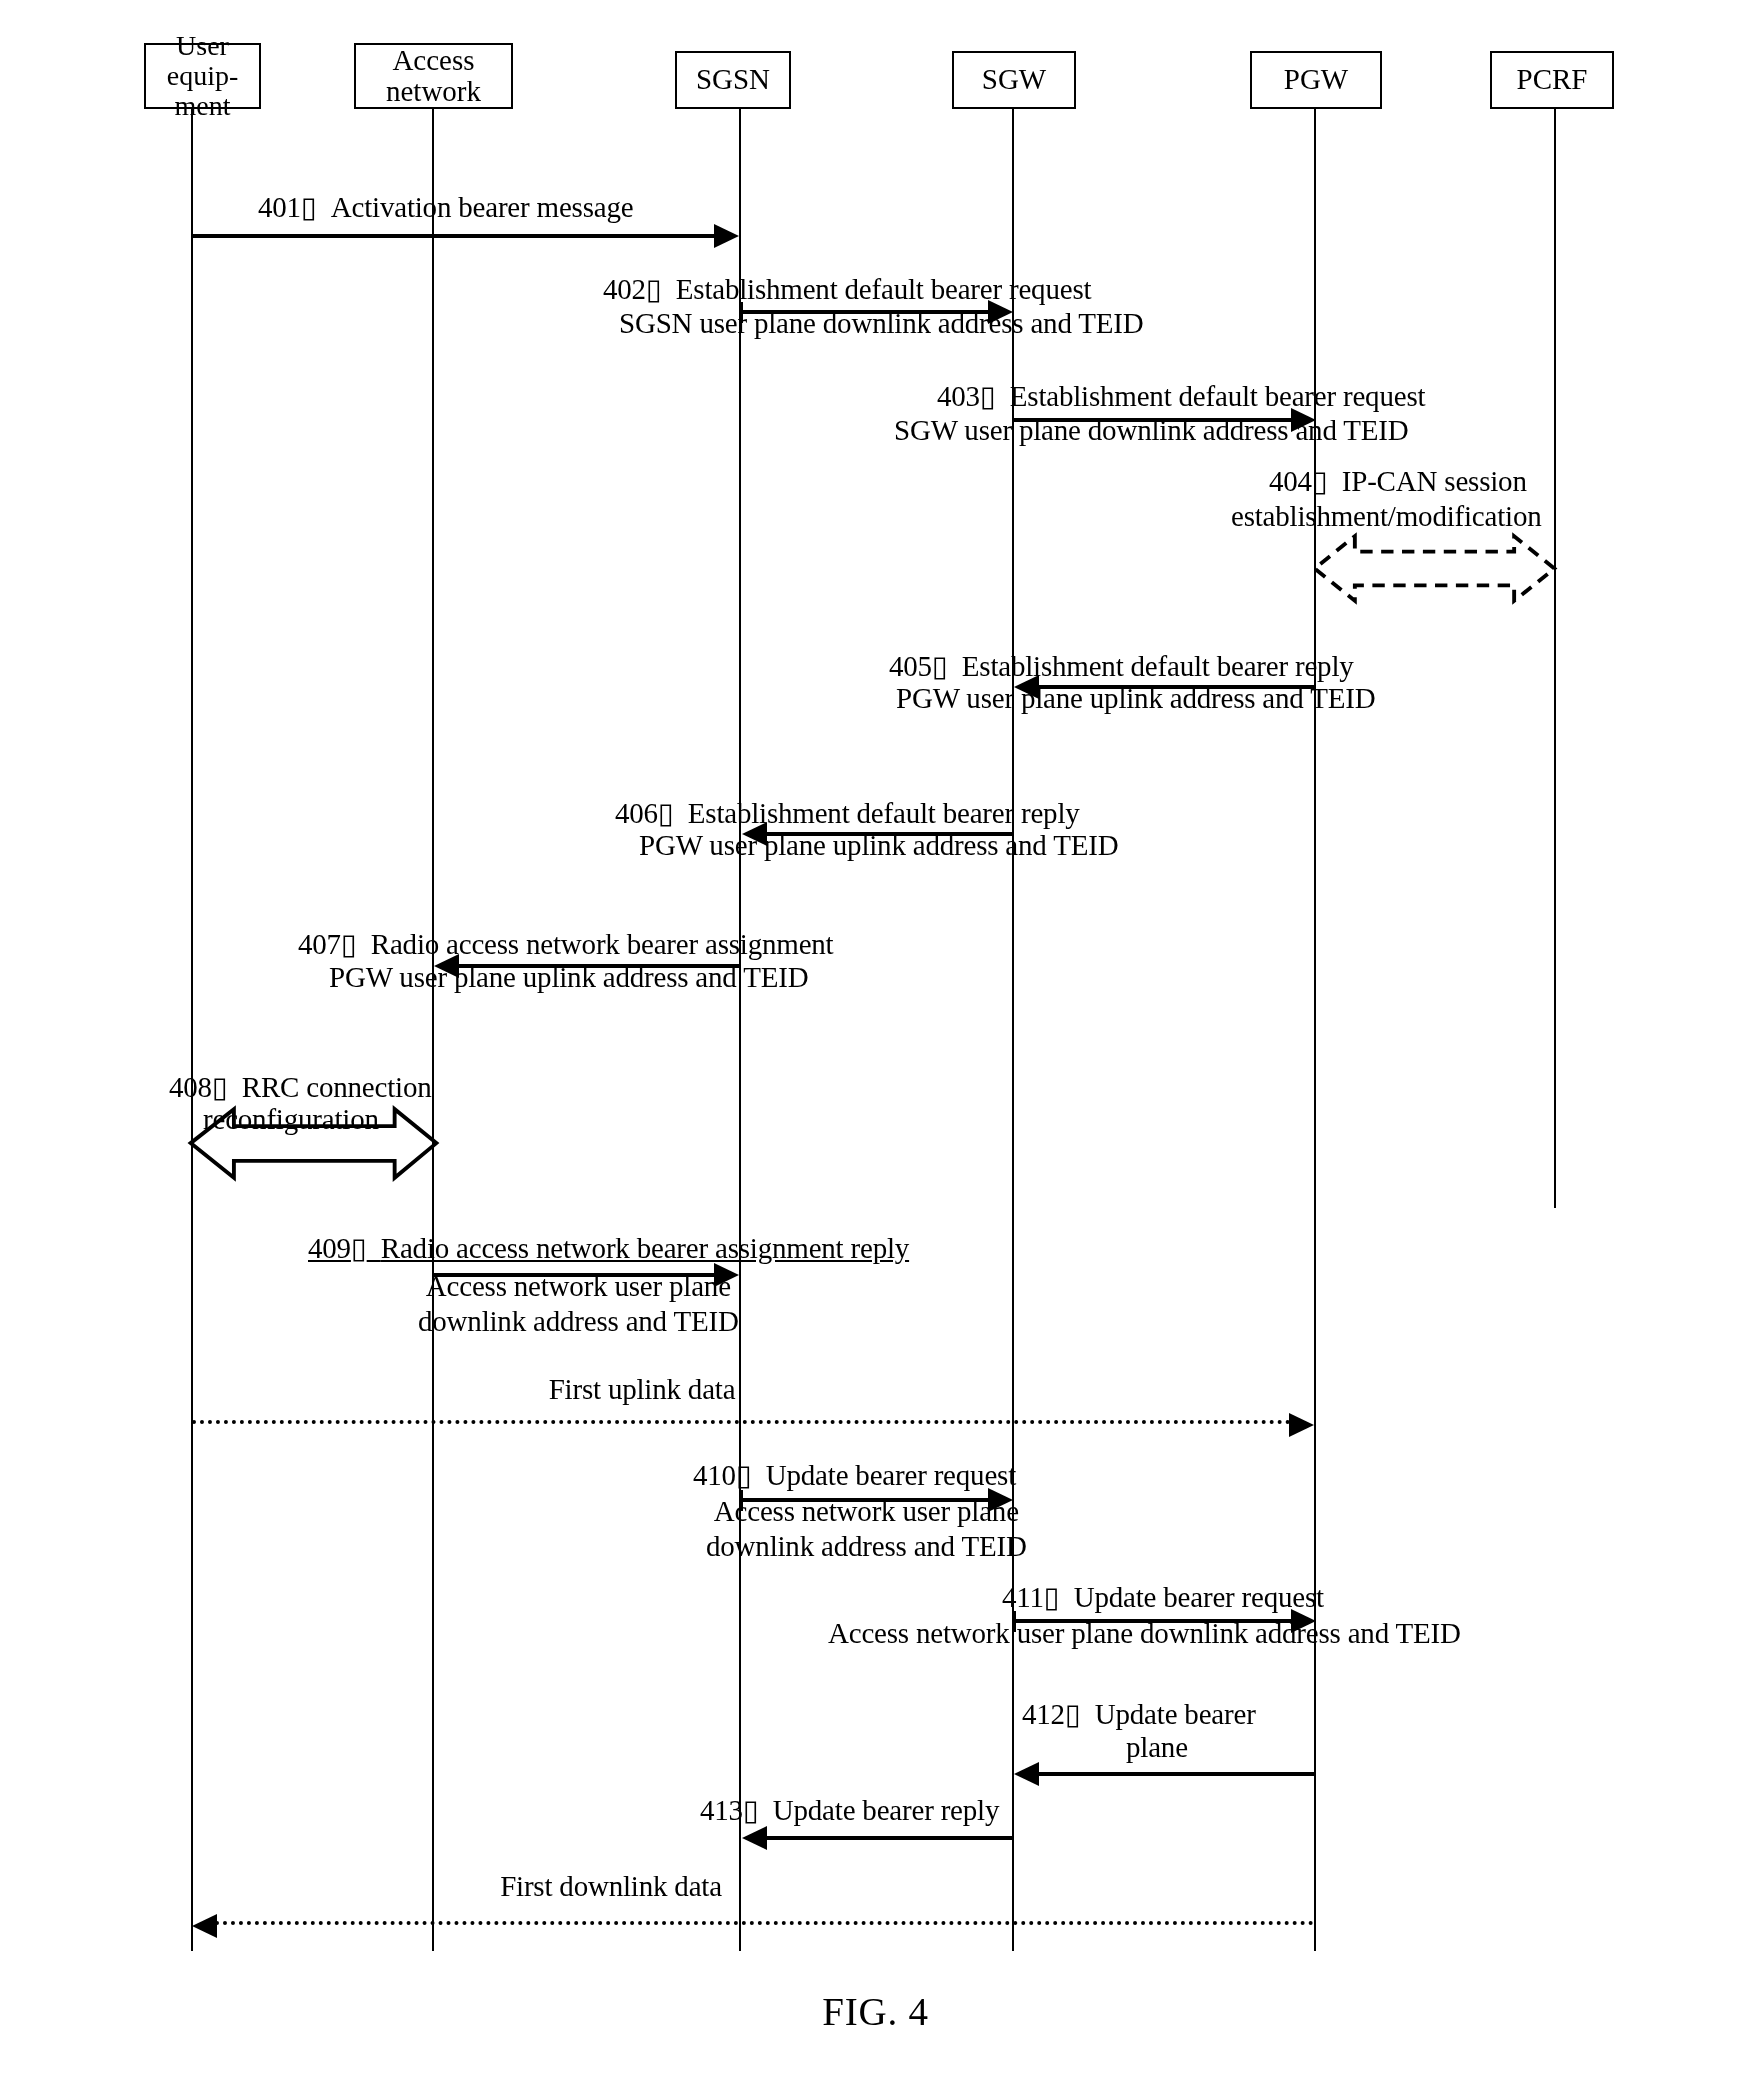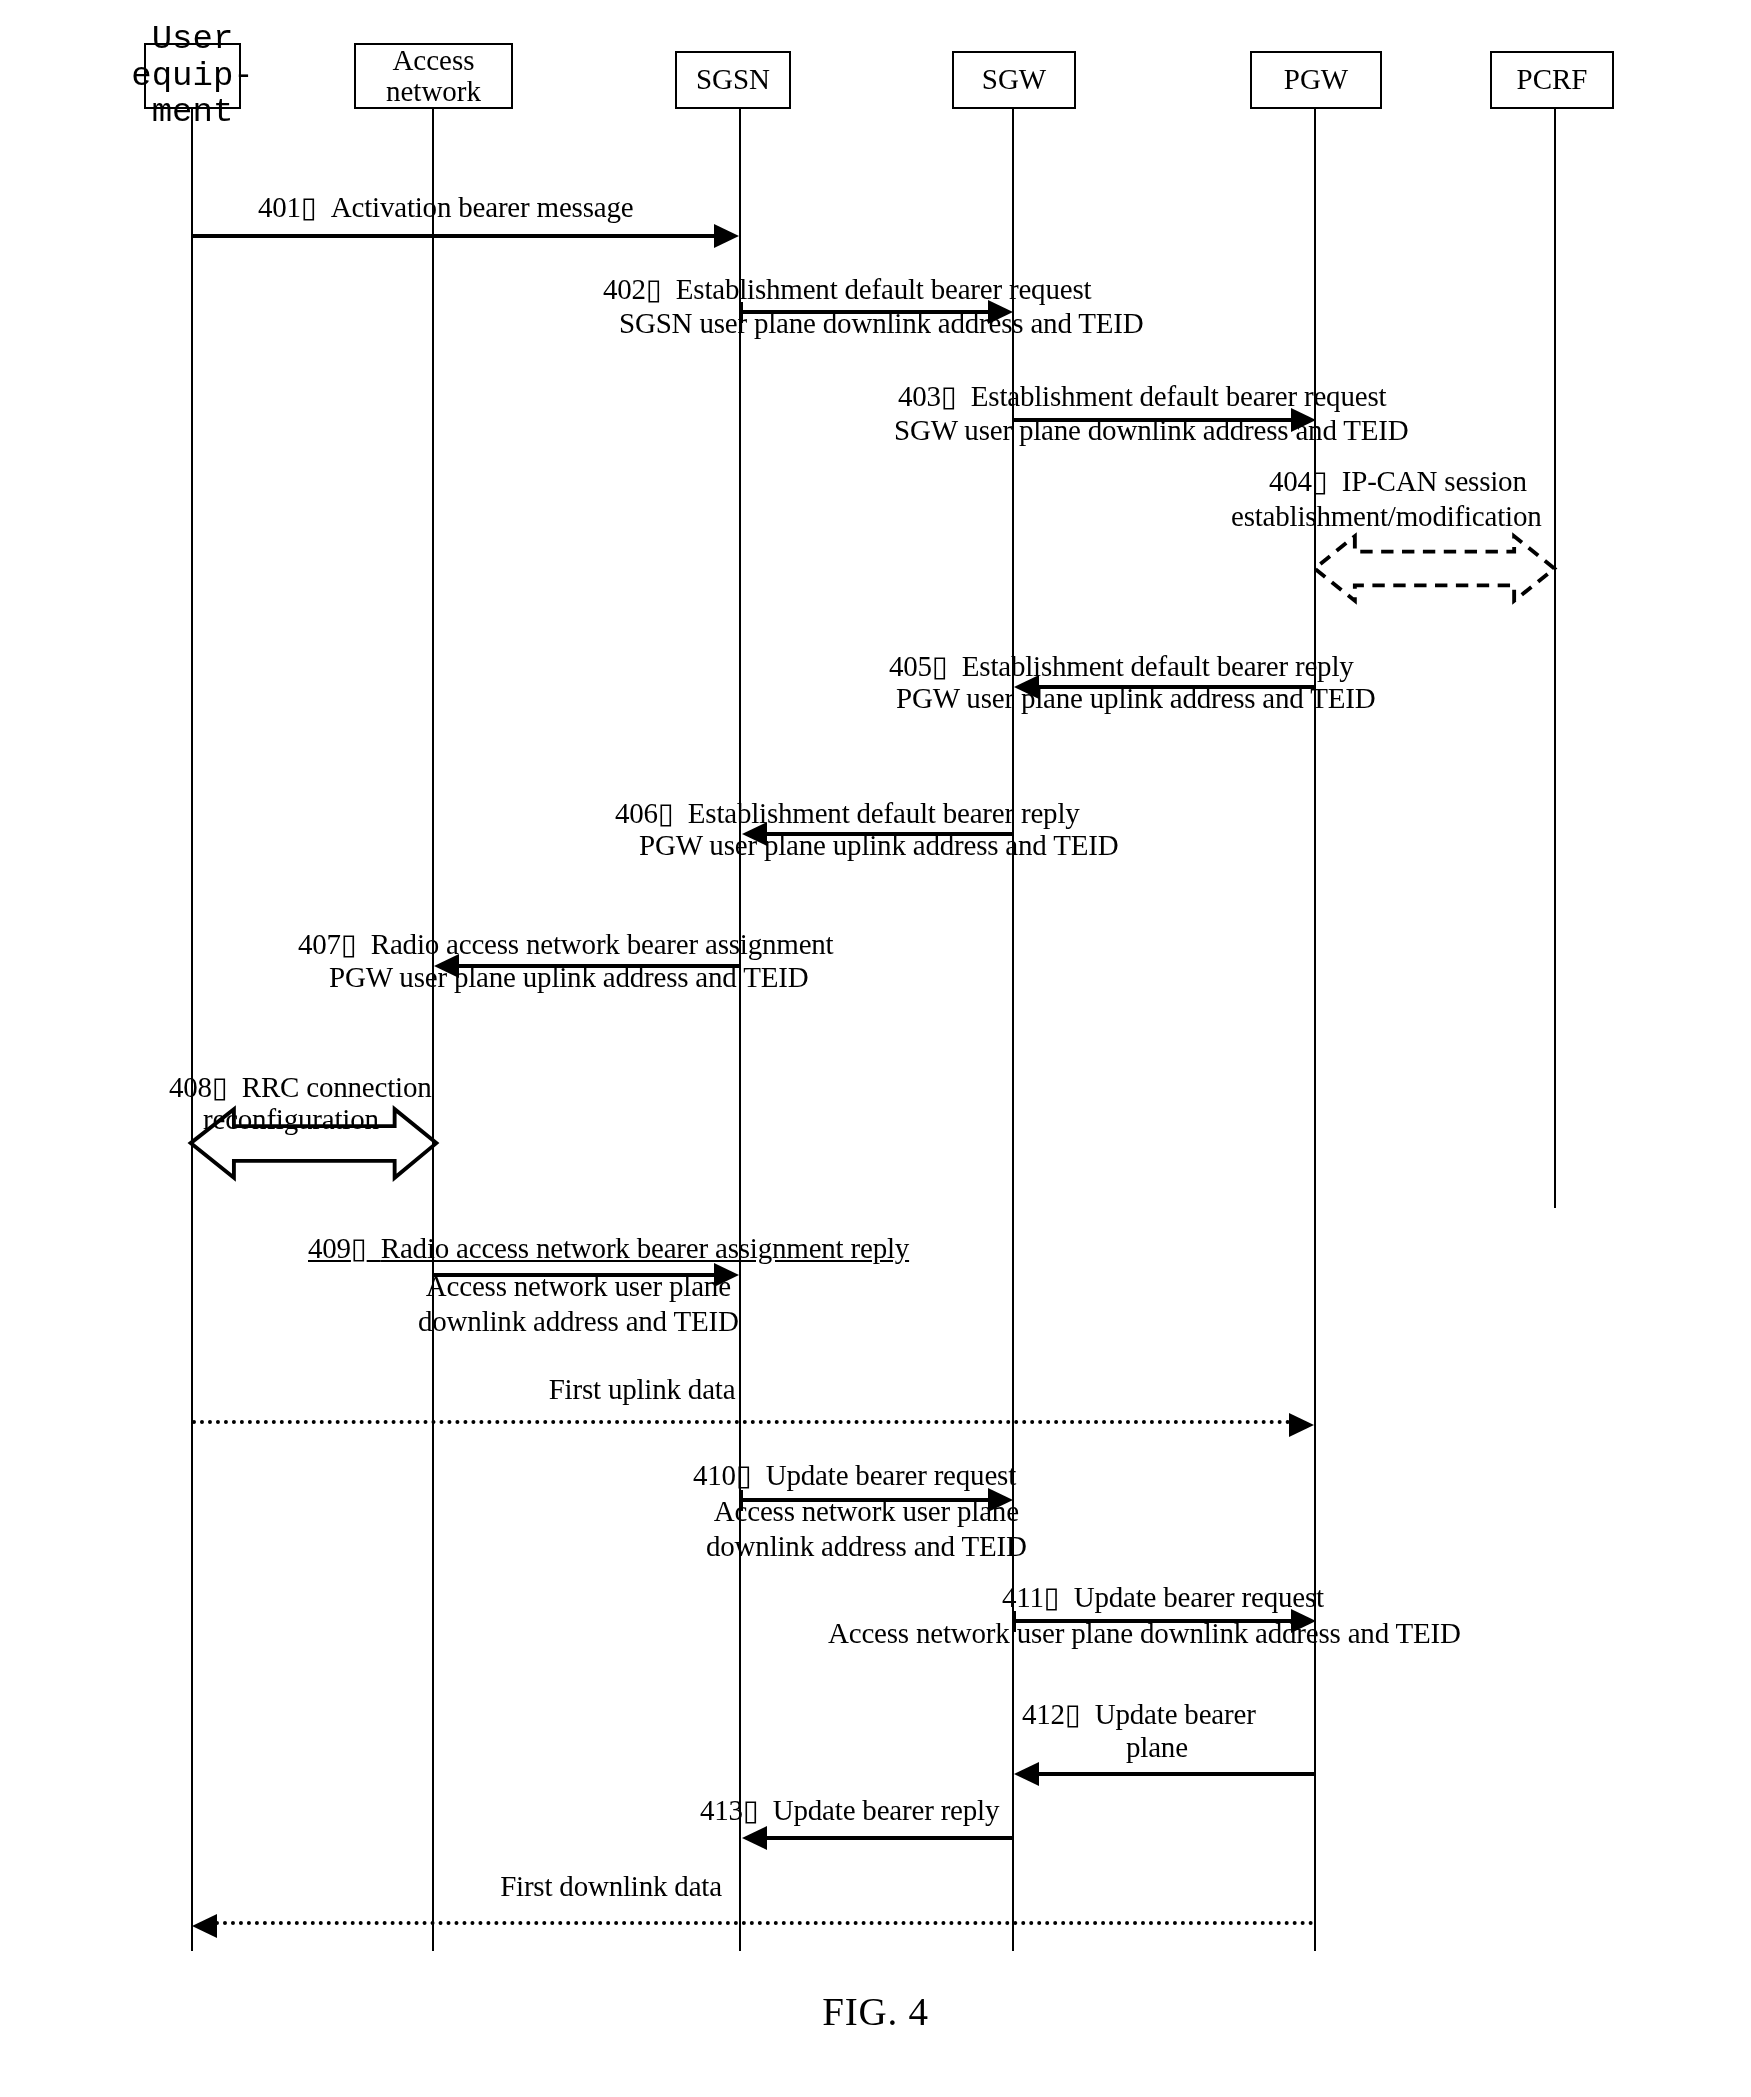--- a/index.html
+++ b/index.html
@@ -96,21 +96,21 @@
     text-align: center;
     font-size: 39px;
     letter-spacing: 0.8px;
   }
 </style>
 </head>
 <body>
 
 <div id="figure">
 
-  <div class="actor-box" style="left:144px; top:43px; width:97px; height:66px; font-size:34px;font-family:Liberation Mono, monospace;">
+  <div class="actor-box" style="left:144px; top:43px; width:117px; height:66px; font-size:28px;">
     <span class="actor-label" style="white-space: pre-line;">User
 equip-
 ment</span>
   </div>
   <div class="actor-box" style="left:354px; top:43px; width:159px; height:66px;text-align:center;">
     <span class="actor-label" style="white-space: pre-line;">Access
 network</span>
   </div>
   <div class="actor-box" style="left:675px; top:51px; width:116px; height:58px;justify-content:center;">
     <span class="actor-label">SGSN</span>
@@ -137,21 +137,21 @@
     <span class="head"></span>
   </div>
 
   <div class="msg-label left" style="left:603px; top:272px;"><span>402</span><span class="tofu">▯</span>&nbsp;&nbsp;<span>Establishment default bearer request</span></div>
   <div class="arrow right" style="left:741px; top:310px; width:249px;">
     <span class="tail-tick"></span>
     <span class="head"></span>
   </div>
   <div class="msg-label left" style="left:619px; top:306px;"><span>SGSN user plane downlink address and TEID</span></div>
 
-  <div class="msg-label left" style="left:898px; top:379px;text-align:center;"><span>403</span><span class="tofu">▯</span>&nbsp;&nbsp;<span>Establishment default bearer request</span></div>
+  <div class="msg-label left" style="left:937px; top:379px;text-align:center;"><span>403</span><span class="tofu">▯</span>&nbsp;&nbsp;<span>Establishment default bearer request</span></div>
   <div class="arrow right" style="left:1014px; top:418px; width:279px;">
     <span class="head"></span>
   </div>
   <div class="msg-label left" style="left:894px; top:413px;"><span>SGW user plane downlink address and TEID</span></div>
 
   <div class="msg-label left" style="left:1269px; top:464px;"><span>404</span><span class="tofu">▯</span>&nbsp;&nbsp;<span>IP-CAN session</span></div>
   <div class="msg-label left" style="left:1231px; top:499px;"><span>establishment/modification</span></div>
   <div class="block-arrow" style="left:1310px; top:530px; width:249px; height:77px;">
     <svg viewBox="0 0 322 100" preserveAspectRatio="none">
       <path d="M 58 8 L 58 28 L 264 28 L 264 8 L 316 50 L 264 92 L 264 72 L 58 72 L 58 92 L 6 50 Z" fill="none" stroke="#000" stroke-width="5" stroke-dasharray="16 11"></path>

